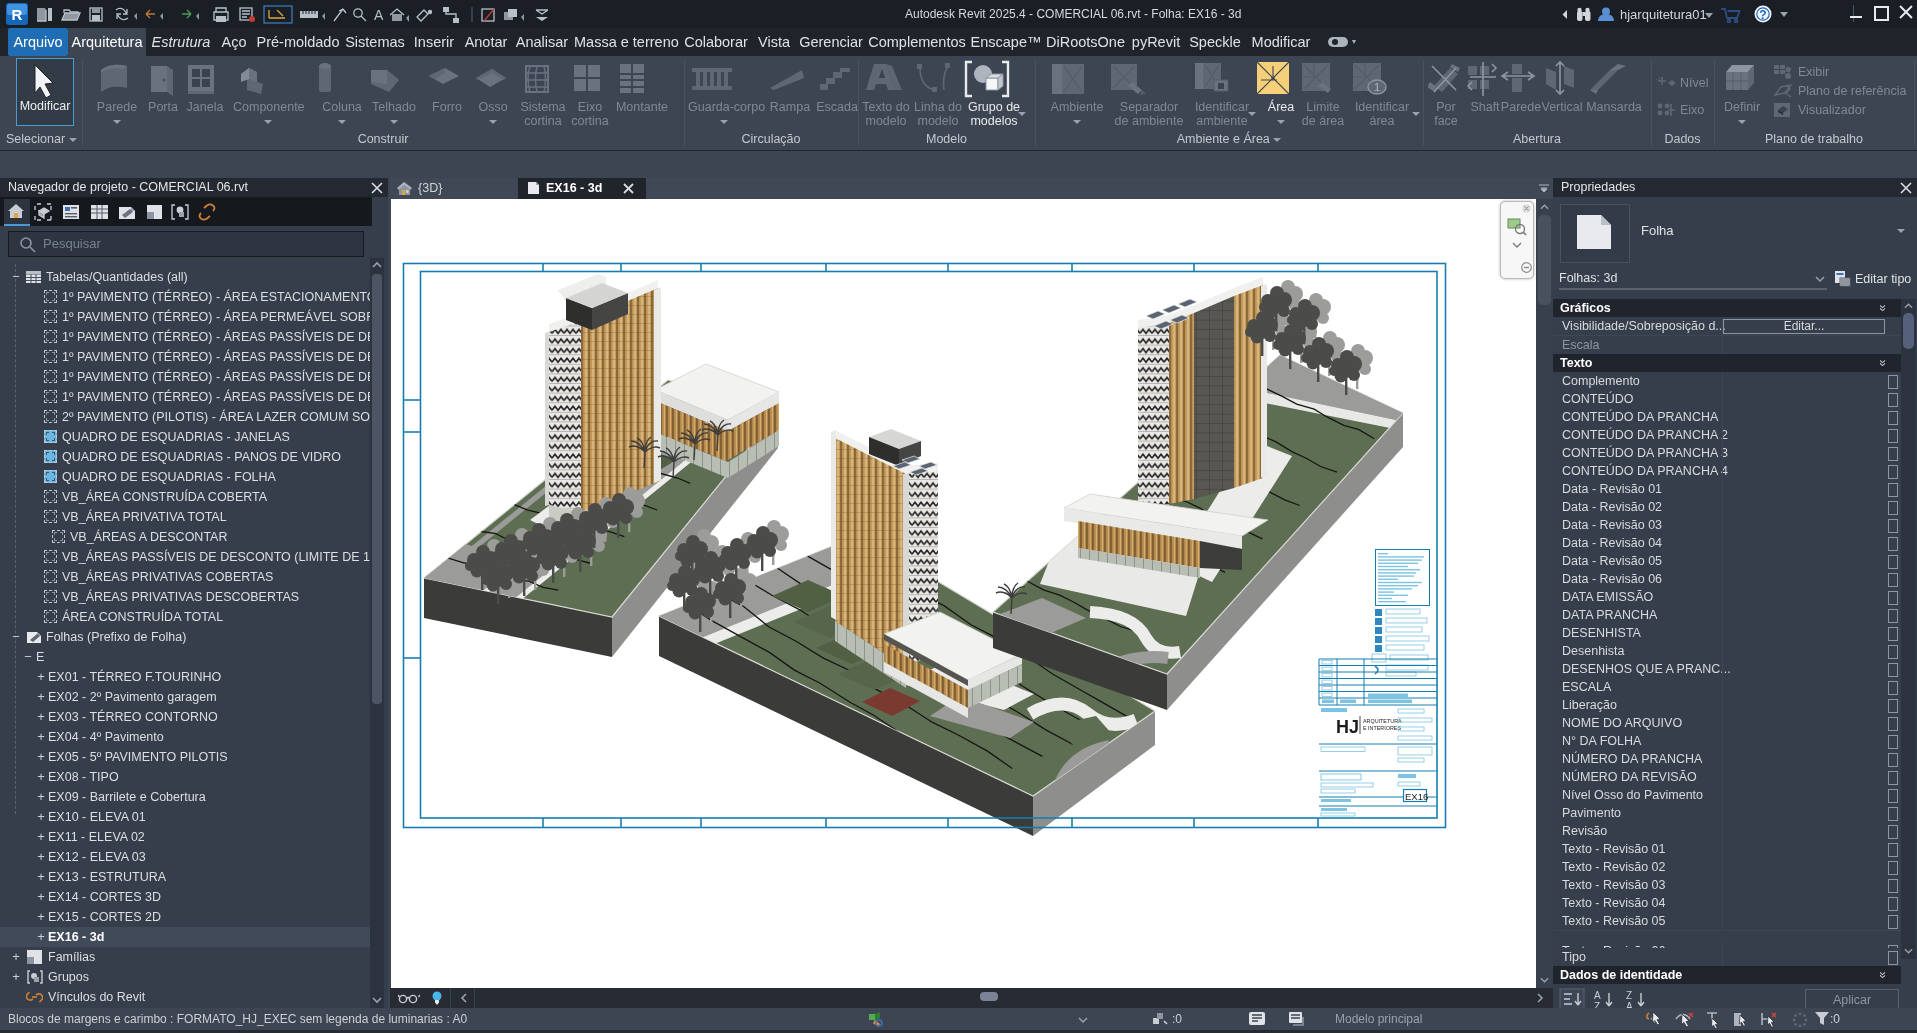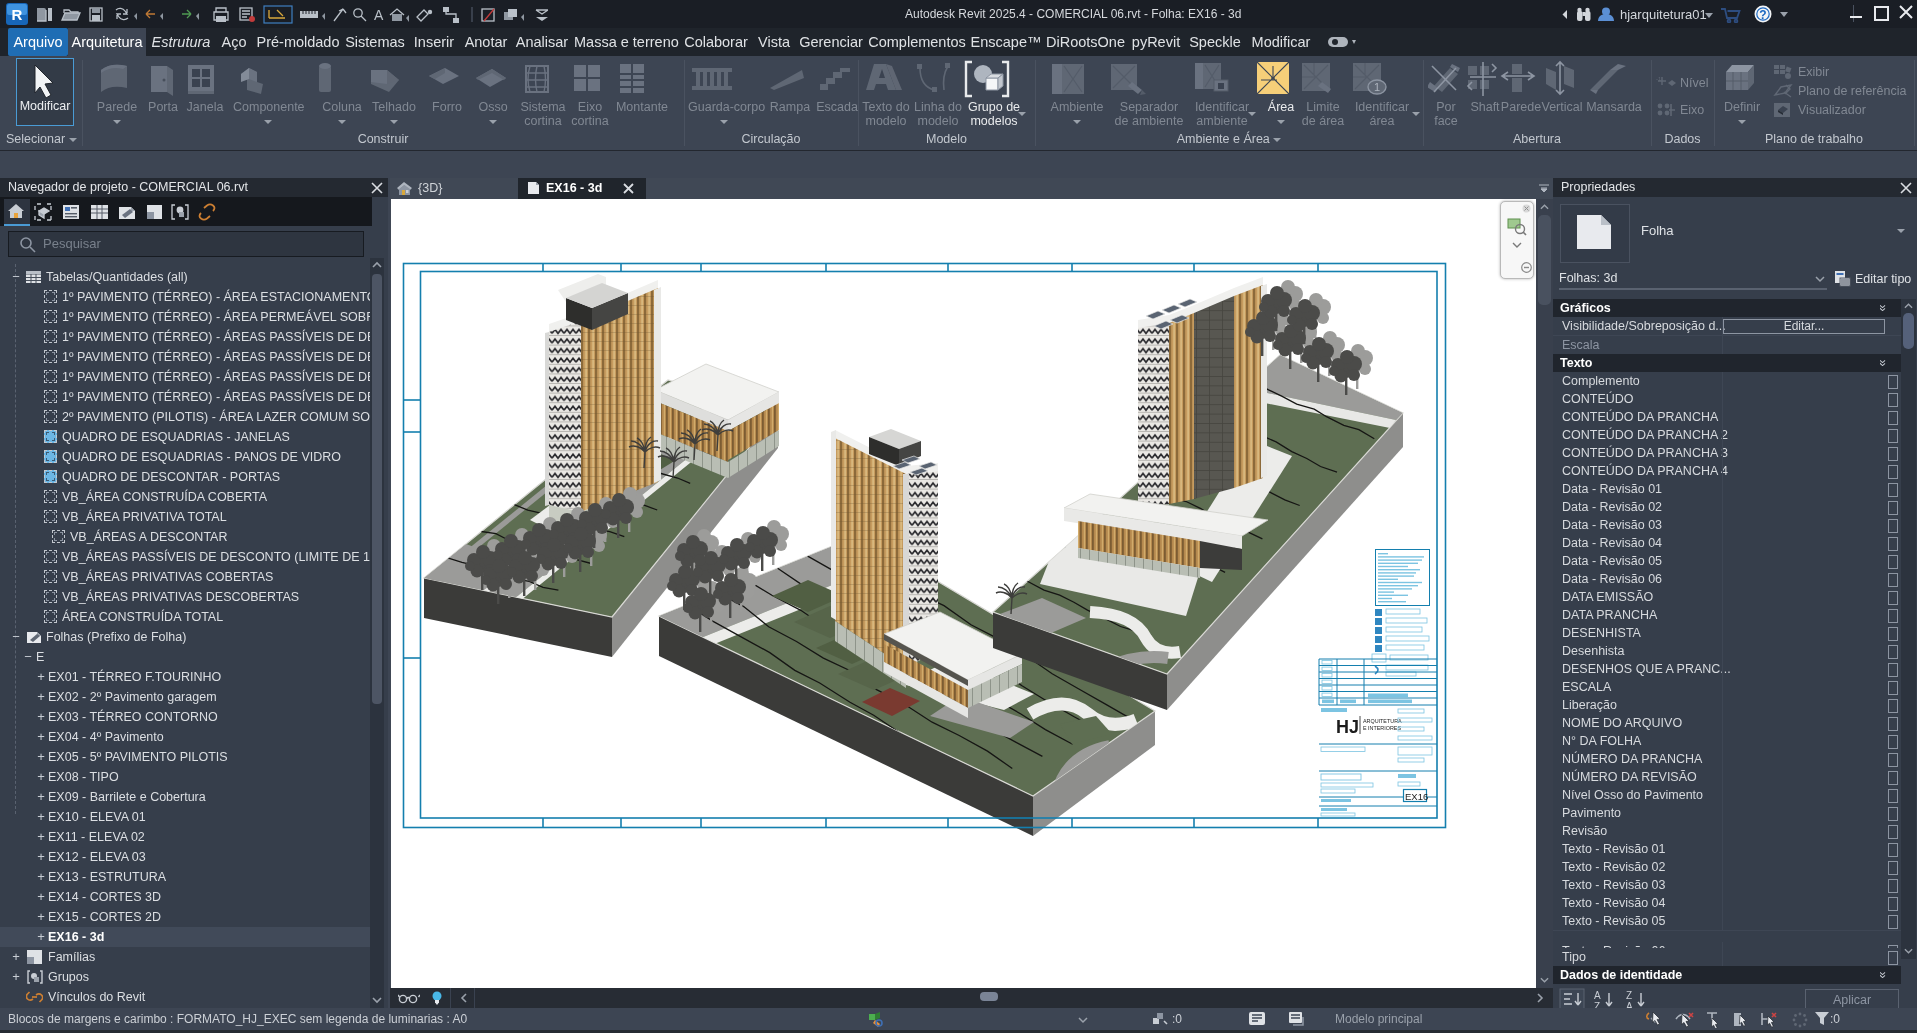--- a/index.html
+++ b/index.html
@@ -574,21 +574,21 @@
       <div class="trow" style="left:0;top:163px;width:370px;">
           <span class="ics icb"></span>
           <span class="txt" style="left:62px;">QUADRO DE ESQUADRIAS - JANELAS</span>
         </div>
       <div class="trow" style="left:0;top:183px;width:370px;">
           <span class="ics icb"></span>
           <span class="txt" style="left:62px;">QUADRO DE ESQUADRIAS - PANOS DE VIDRO</span>
         </div>
       <div class="trow" style="left:0;top:203px;width:370px;">
           <span class="ics icb"></span>
-          <span class="txt" style="left:62px;">QUADRO DE DESCONTAR - PORTAS</span>
+          <span class="txt" style="left:62px;">QUADRO DE ESQUADRIAS - FOLHA</span>
         </div>
       <div class="trow" style="left:0;top:223px;width:370px;">
           <span class="ics"></span>
           <span class="txt" style="left:62px;">VB_ÁREA CONSTRUÍDA COBERTA</span>
         </div>
       <div class="trow" style="left:0;top:243px;width:370px;">
           <span class="ics"></span>
           <span class="txt" style="left:62px;">VB_ÁREA PRIVATIVA TOTAL</span>
         </div>
       <div class="trow" style="left:8px;top:263px;width:370px;">

